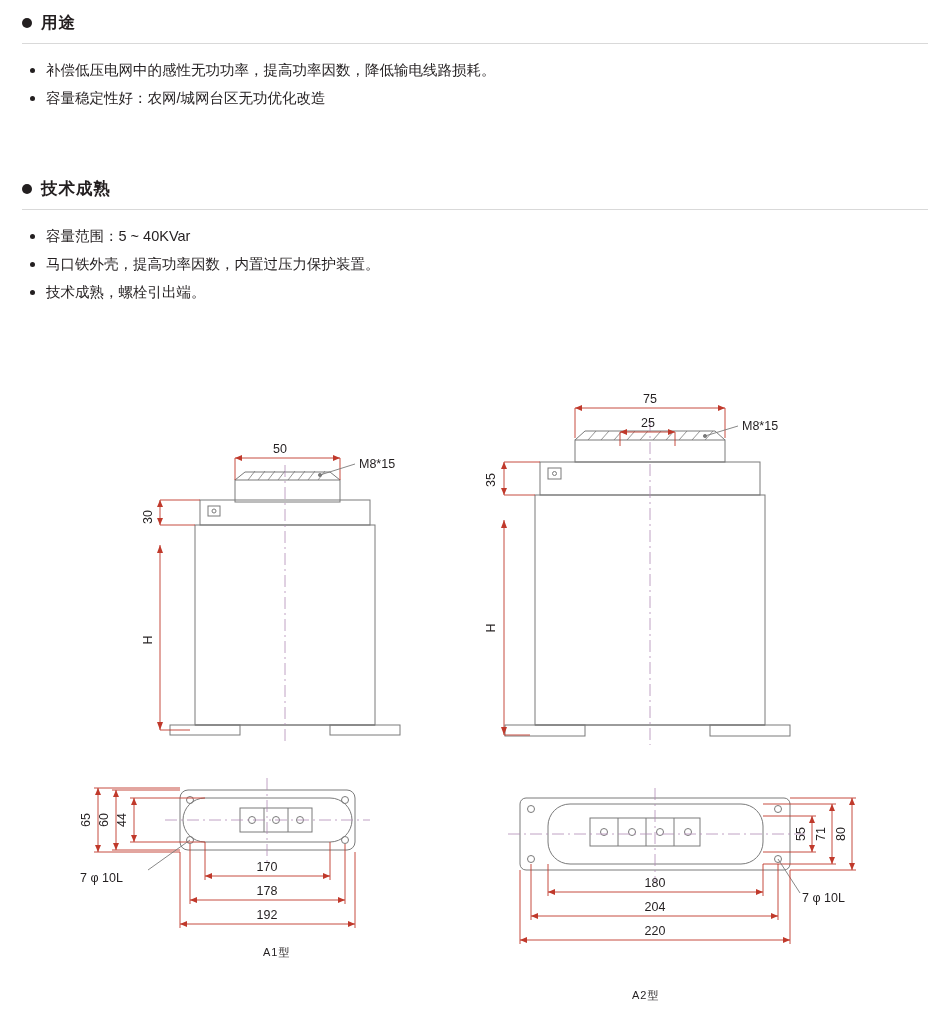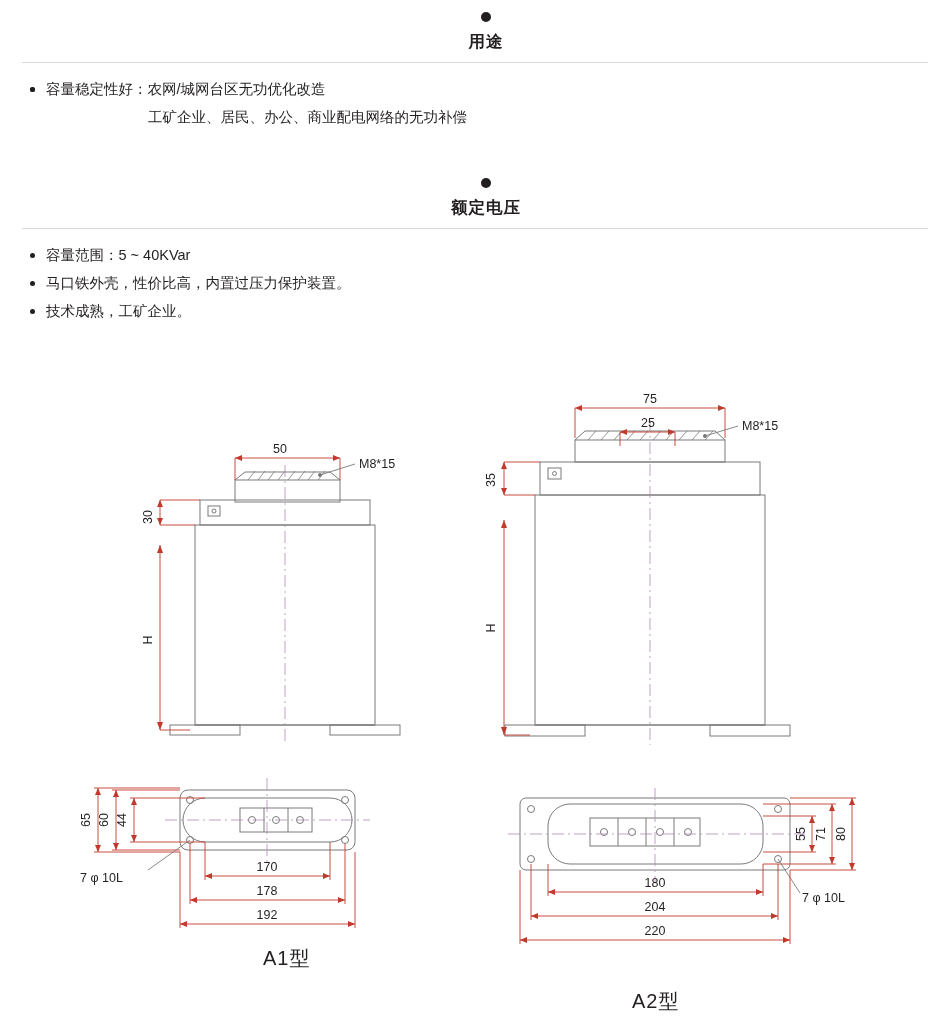--- a/index.html
+++ b/index.html
@@ -10,21 +10,20 @@
     color:#231f20;
     position:relative;
     overflow:hidden;
   }
   
   .section{position:absolute;left:0;width:950px;}
   .sec-head{
     display:flex;align-items:center;gap:9px;
     font-size:16.5px;font-weight:bold;letter-spacing:1px;
     padding-left:22px;
-    flex-direction:column;
   }
   .sec-head .dot{
     width:10px;height:10px;border-radius:50%;
     background:#231f20;display:inline-block;flex:0 0 auto;
   }
   .rule{
     height:1px;background:#d9d9d9;margin:9px 22px 0 22px;
   }
   
   ul.blist{
@@ -41,52 +40,51 @@
   ul.blist li .bul{
     position:absolute;left:0;top:10px;
     width:5px;height:5px;border-radius:50%;background:#231f20;
   }
   .sub-line{
     font-size:14.5px;line-height:25px;padding-left:118px;
   }
   
   #drawings{position:absolute;left:0;top:380px;width:950px;height:648px;}
   .cap{
-    position:absolute;font-size:20px;letter-spacing:1px;color:#231f20;
+    position:absolute;font-size:11px;letter-spacing:1px;color:#231f20;
   }
   svg{display:block;}
   .dim{font-family:"Liberation Sans","DejaVu Sans",sans-serif;font-size:12.5px;fill:#231f20;}
   .dimv{font-family:"Liberation Sans","DejaVu Sans",sans-serif;font-size:12.5px;fill:#231f20;}
 </style>
 </head>
 <body>
 
 <div class="section" style="top:12px;">
   <div class="sec-head">
     <span class="dot"></span>
     <span>用途</span>
   </div>
   <div class="rule"></div>
   <ul class="blist" style="margin:14px 0 0 30px;">
-    <li><span class="bul"></span></li>
+    <li><span class="bul"></span><span>补偿低压电网中的感性无功功率，提高功率因数，降低输电线路损耗。</span></li>
     <li><span class="bul"></span><span>容量稳定性好：农网/城网台区无功优化改造</span></li>
   </ul>
-  <div class="sub-line" style="margin-left:30px;">工矿企业、居民、办公、商业配电网络的无功补偿</div>
 </div>
 
 <div class="section" style="top:178px;">
   <div class="sec-head">
     <span class="dot"></span>
-    <span>额定电压</span>
+    <span>技术成熟</span>
   </div>
   <div class="rule"></div>
   <ul class="blist" style="margin:14px 0 0 30px;">
     <li><span class="bul"></span><span>容量范围：5 ~ 40KVar</span></li>
-    <li><span class="bul"></span><span>马口铁外壳，性价比高，内置过压力保护装置。</span></li>
-    <li><span class="bul"></span><span>技术成熟，工矿企业。</span></li>
+    <li><span class="bul"></span><span>马口铁外壳，提高功率因数，内置过压力保护装置。</span></li>
+    <li><span class="bul"></span><span>技术成熟，螺栓引出端。</span></li>
   </ul>
 </div>
 
 <div id="drawings">
 
   <svg width="330" height="380" style="position:absolute;left:130px;top:60px;">
     <g stroke="#7a7a7a" fill="none" stroke-width="1">
 
       <rect x="65" y="85" width="180" height="200"></rect>
 

